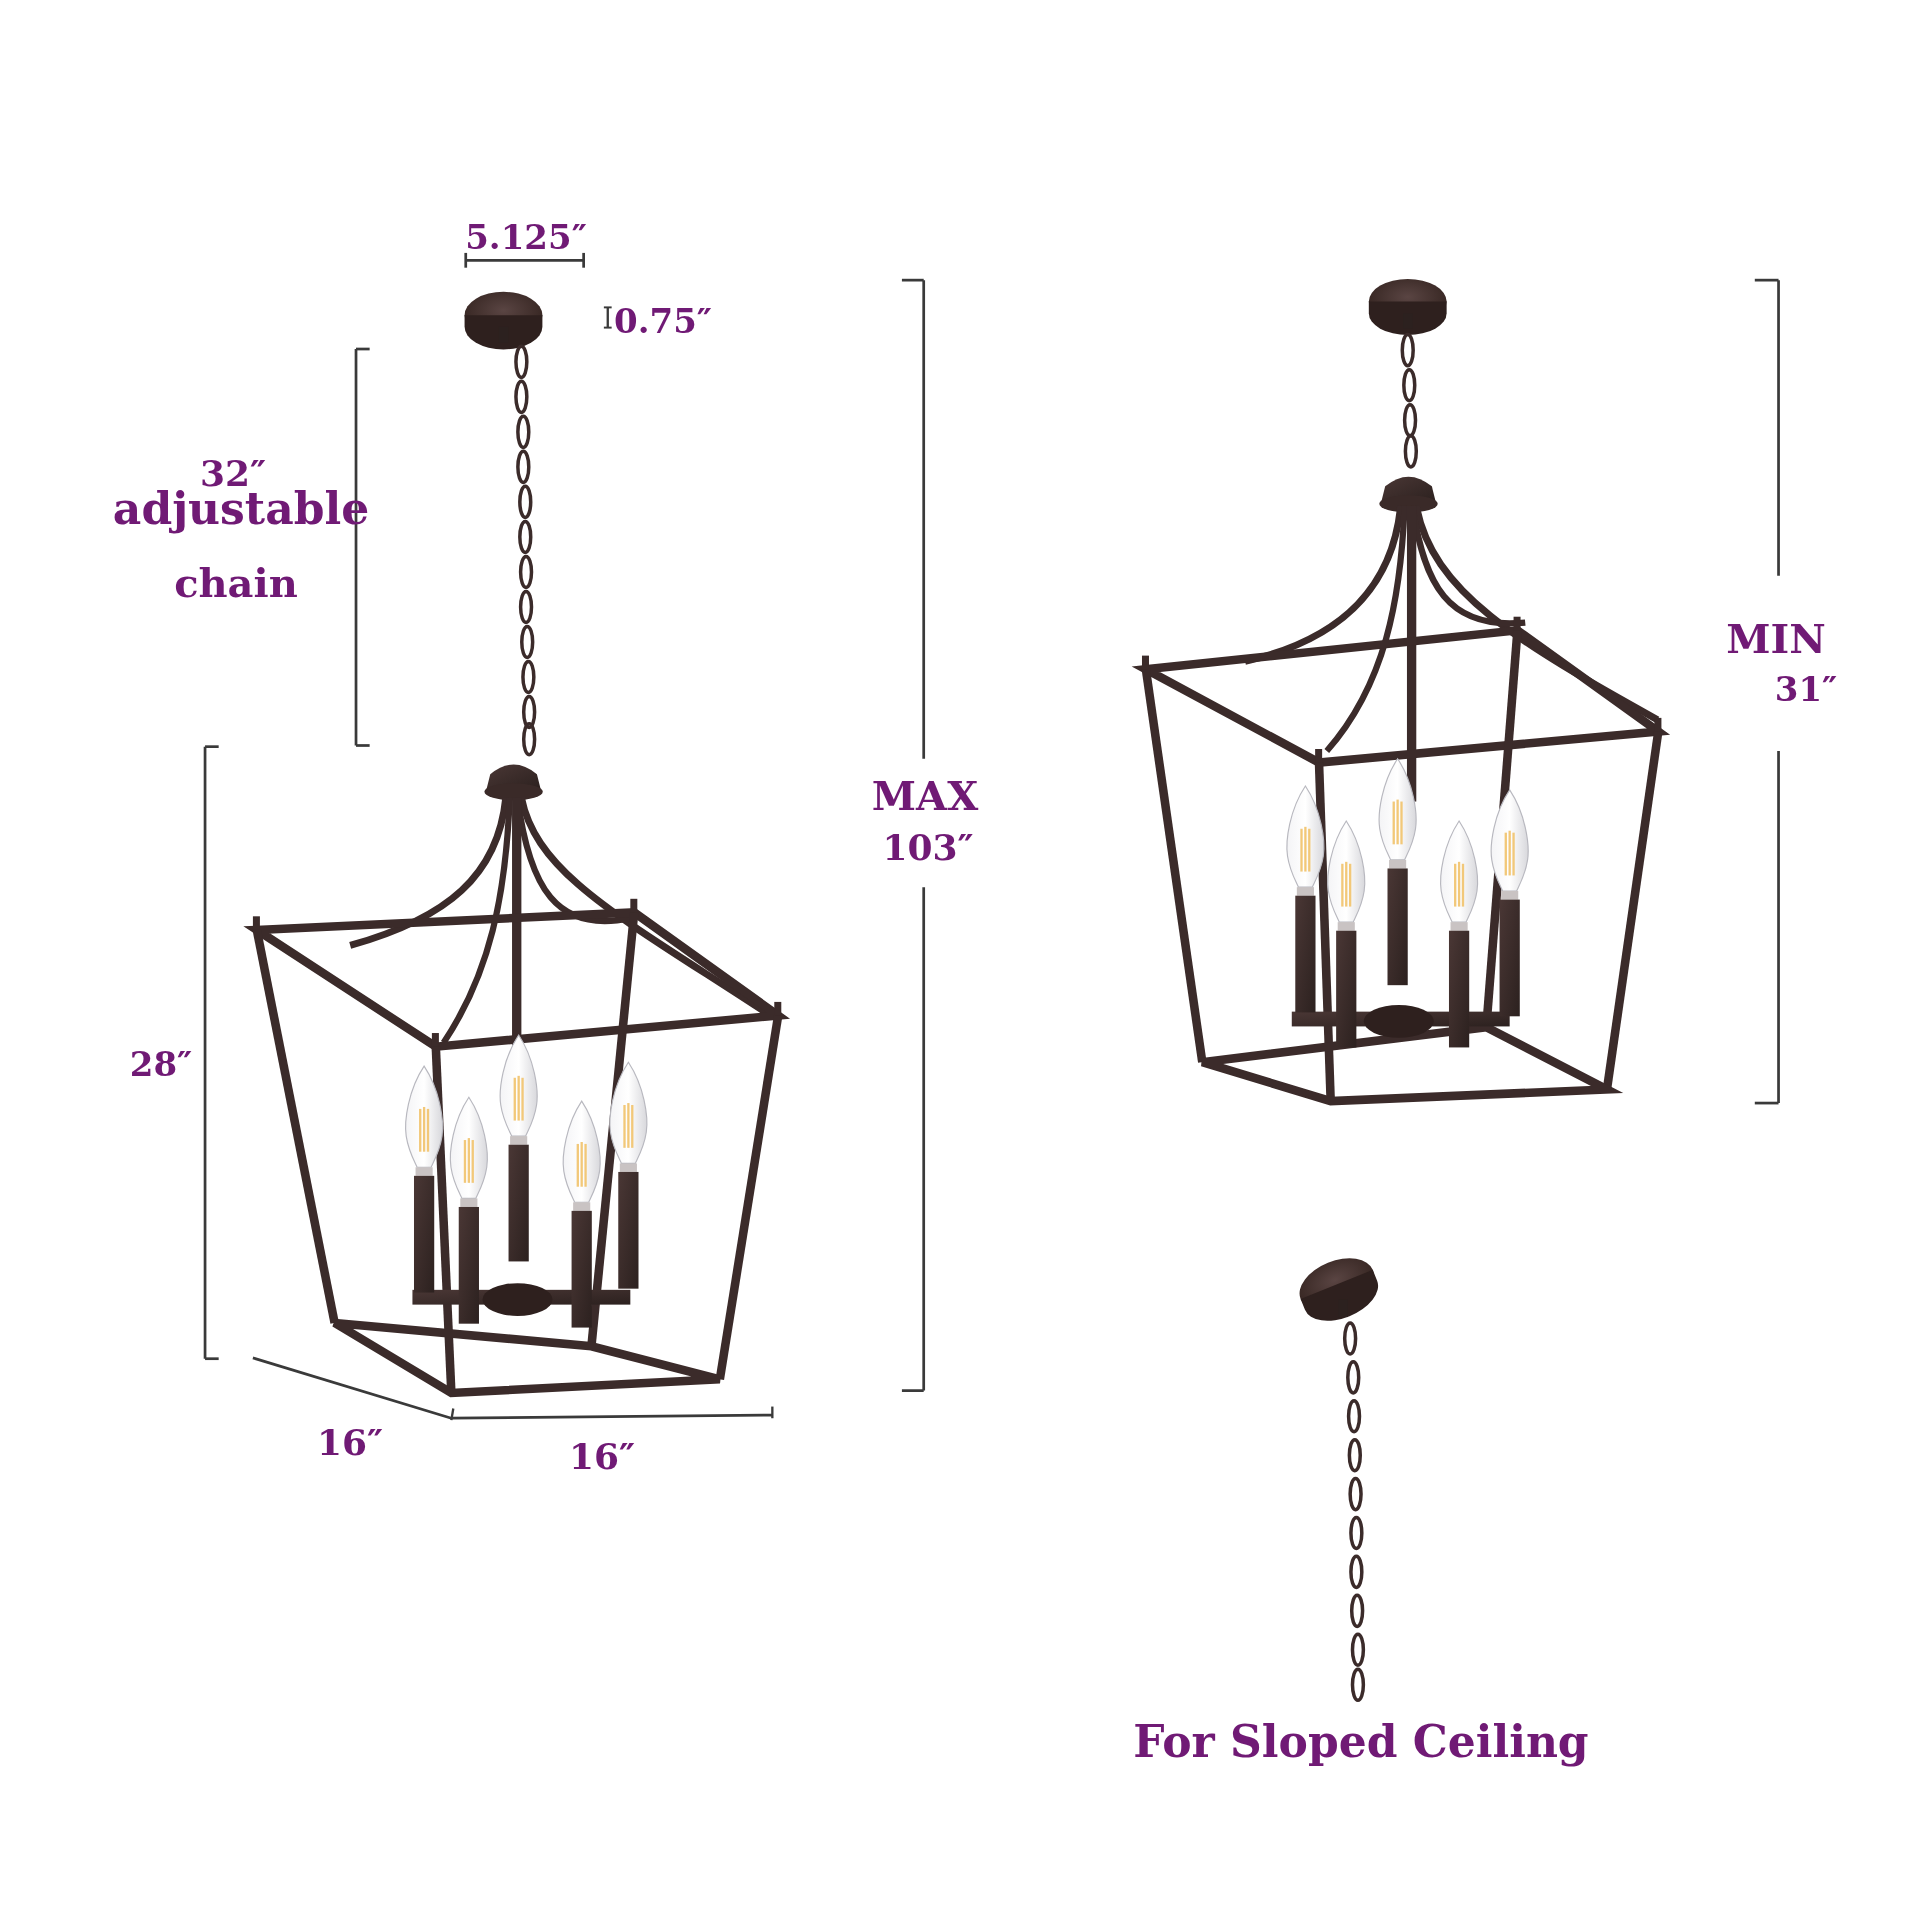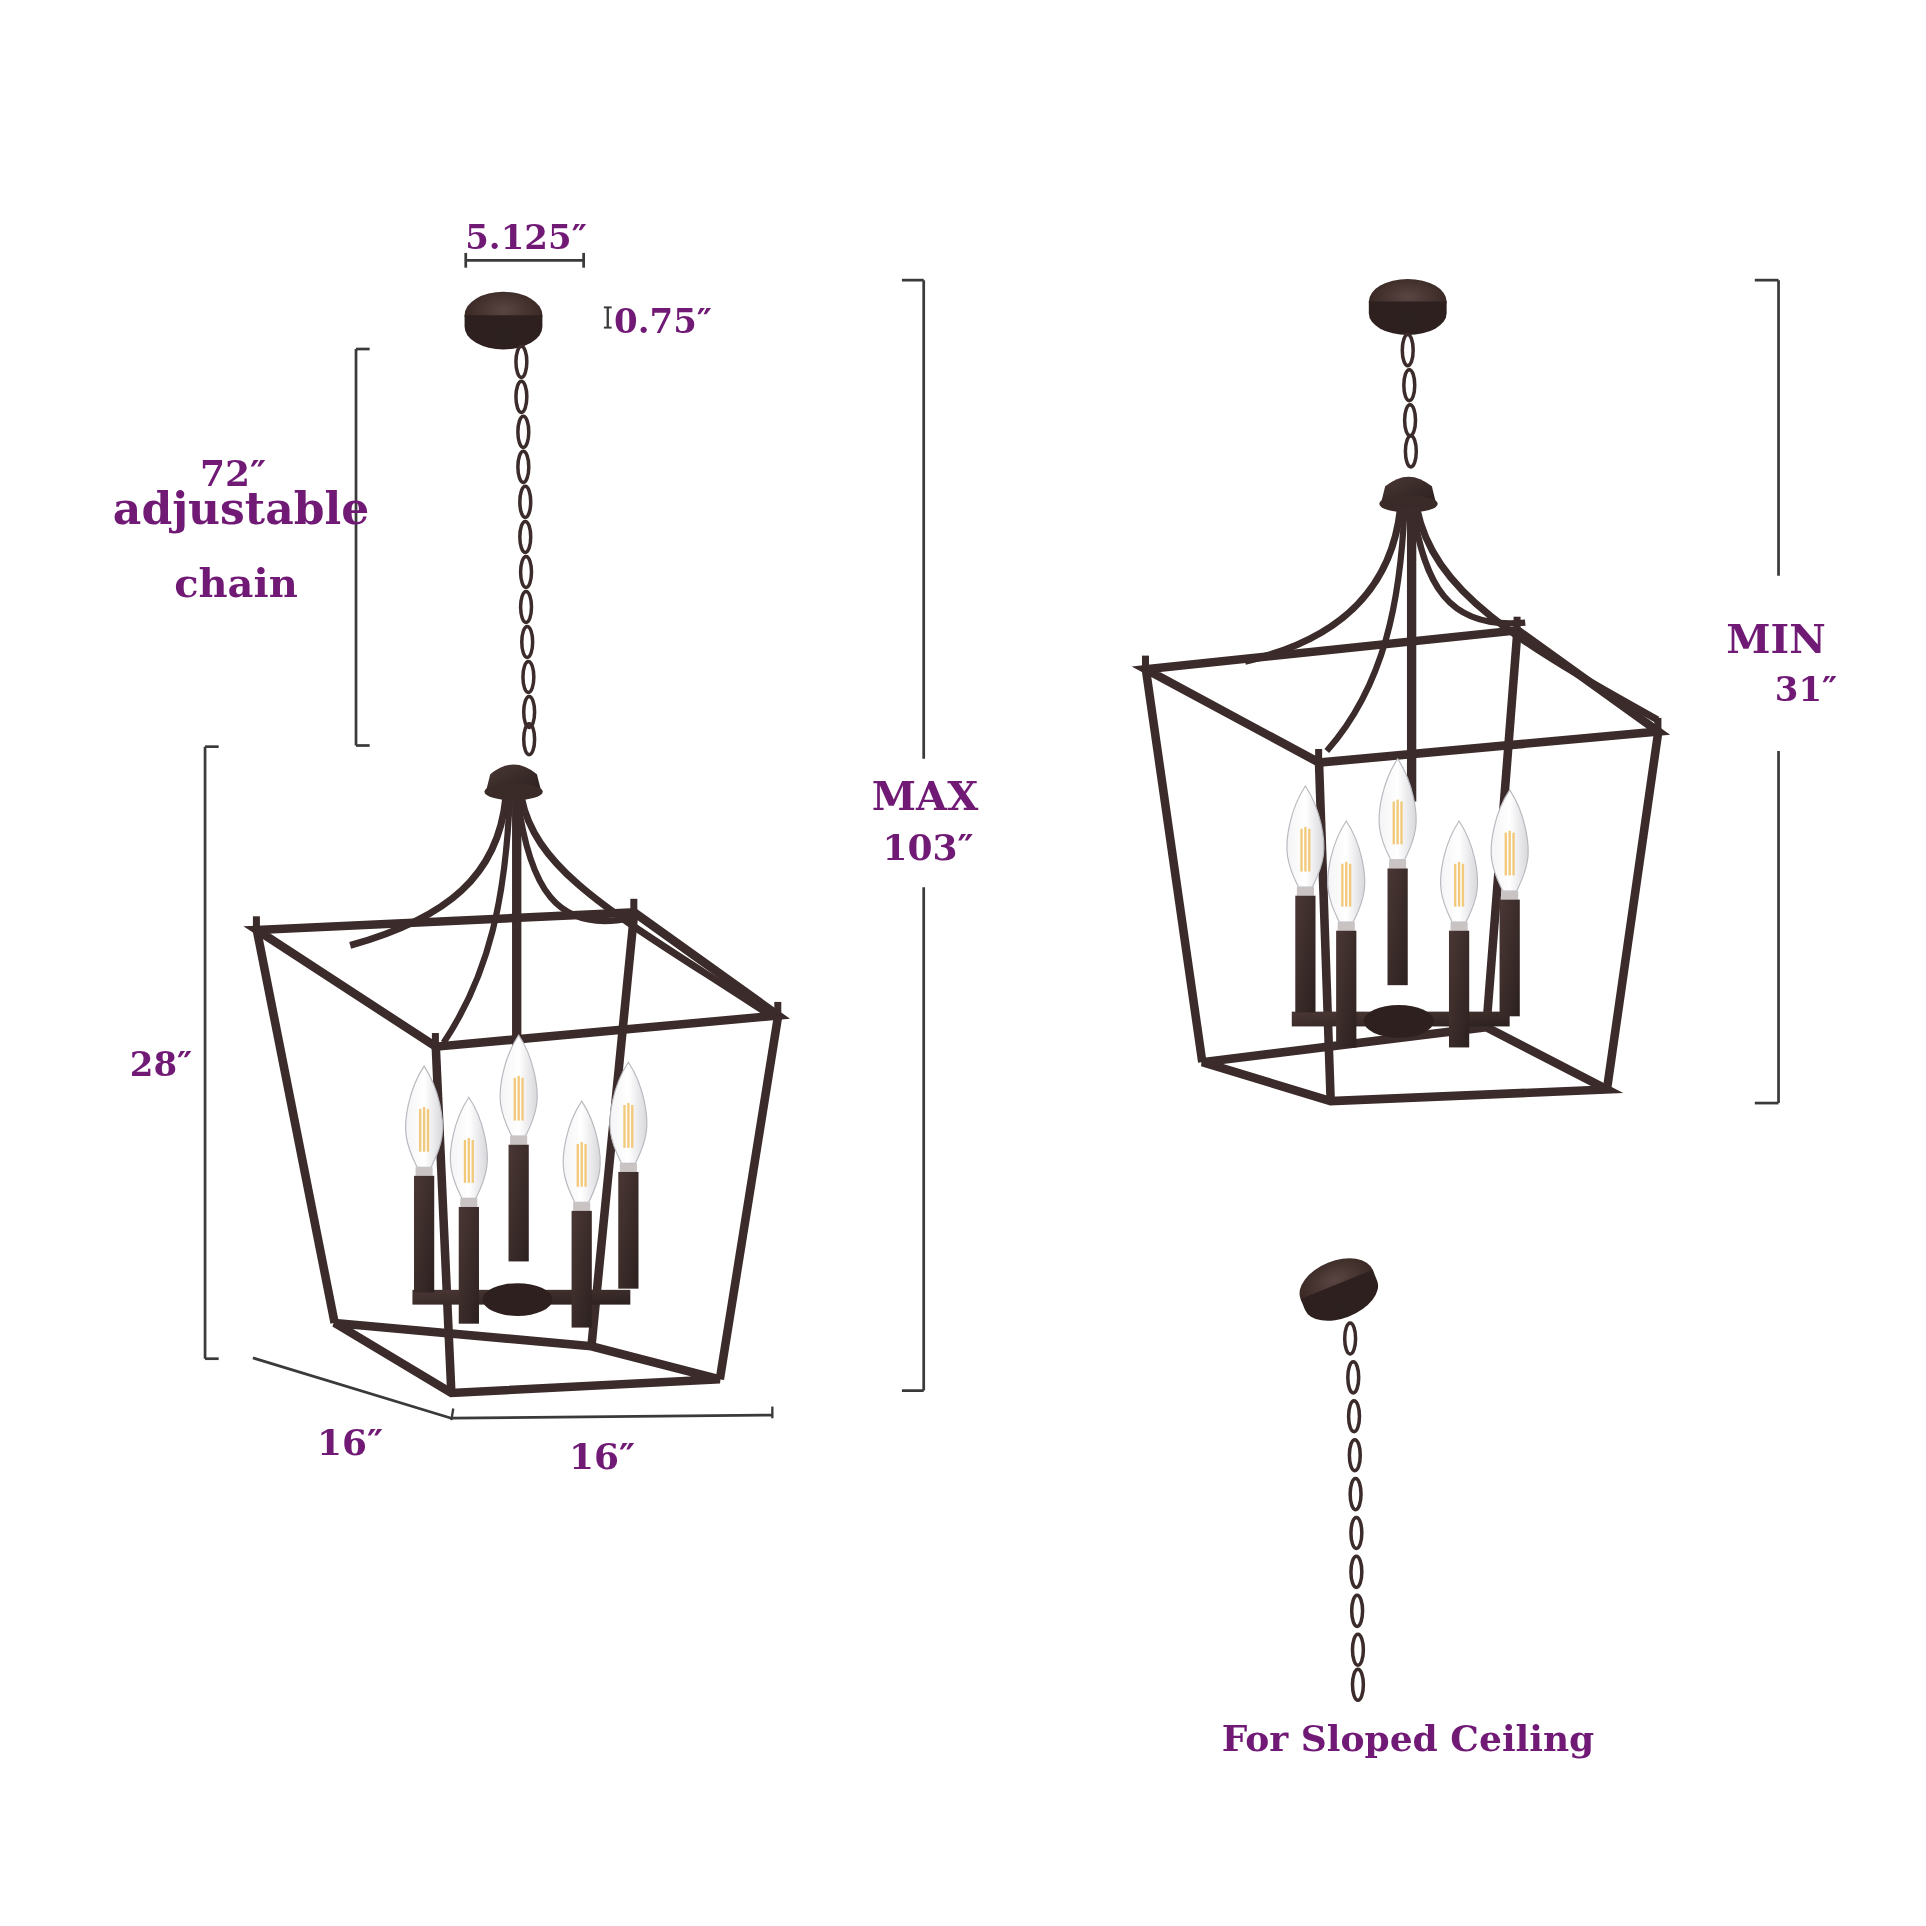--- a/index.html
+++ b/index.html
@@ -184,29 +184,29 @@
     <use href="#chainLink" x="3486" y="4040"></use>
     <use href="#chainLink" x="3488" y="4140"></use>
     <use href="#chainLink" x="3490" y="4240"></use>
     <use href="#chainLink" x="3490" y="4330"></use>
   </g>
 </svg>
 
 <div class="lbl center" style="left:526px; top:220px; font-size:34px;">5.125″</div>
 <div class="lbl" style="left:614px; top:304px; font-size:34px;">0.75″</div>
 
-<div class="lbl center" style="left:233px; top:455px; font-size:36px;">72″</div>
+<div class="lbl center" style="left:233px; top:455px; font-size:36px;">32″</div>
 <div class="lbl center" style="left:241px; top:487px; font-size:44px;">adjustable</div>
 <div class="lbl center" style="left:236px; top:542px; font-size:40px;margin-top:21px;">chain</div>
 
 <div class="lbl center" style="left:161px; top:1047px; font-size:34px;">28″</div>
 
 <div class="lbl center" style="left:350px; top:1424px; font-size:36px;">16″</div>
 <div class="lbl center" style="left:602px; top:1438px; font-size:36px;">16″</div>
 
 <div class="lbl center" style="left:925px; top:776px; font-size:40px;">MAX</div>
 <div class="lbl center" style="left:928px; top:829px; font-size:36px;text-align:center;">103″</div>
 
 <div class="lbl center" style="left:1776px; top:619px; font-size:40px;text-align:center;">MIN</div>
 <div class="lbl center" style="left:1806px; top:672px; font-size:34px;text-align:center;">31″</div>
 
-<div class="lbl center" style="left:1361px; top:1720px; font-size:36px;margin-left:47px;">For Sloped Ceiling</div>
+<div class="lbl center" style="left:1361px; top:1720px; font-size:44px;">For Sloped Ceiling</div>
 
 
 </body></html>

